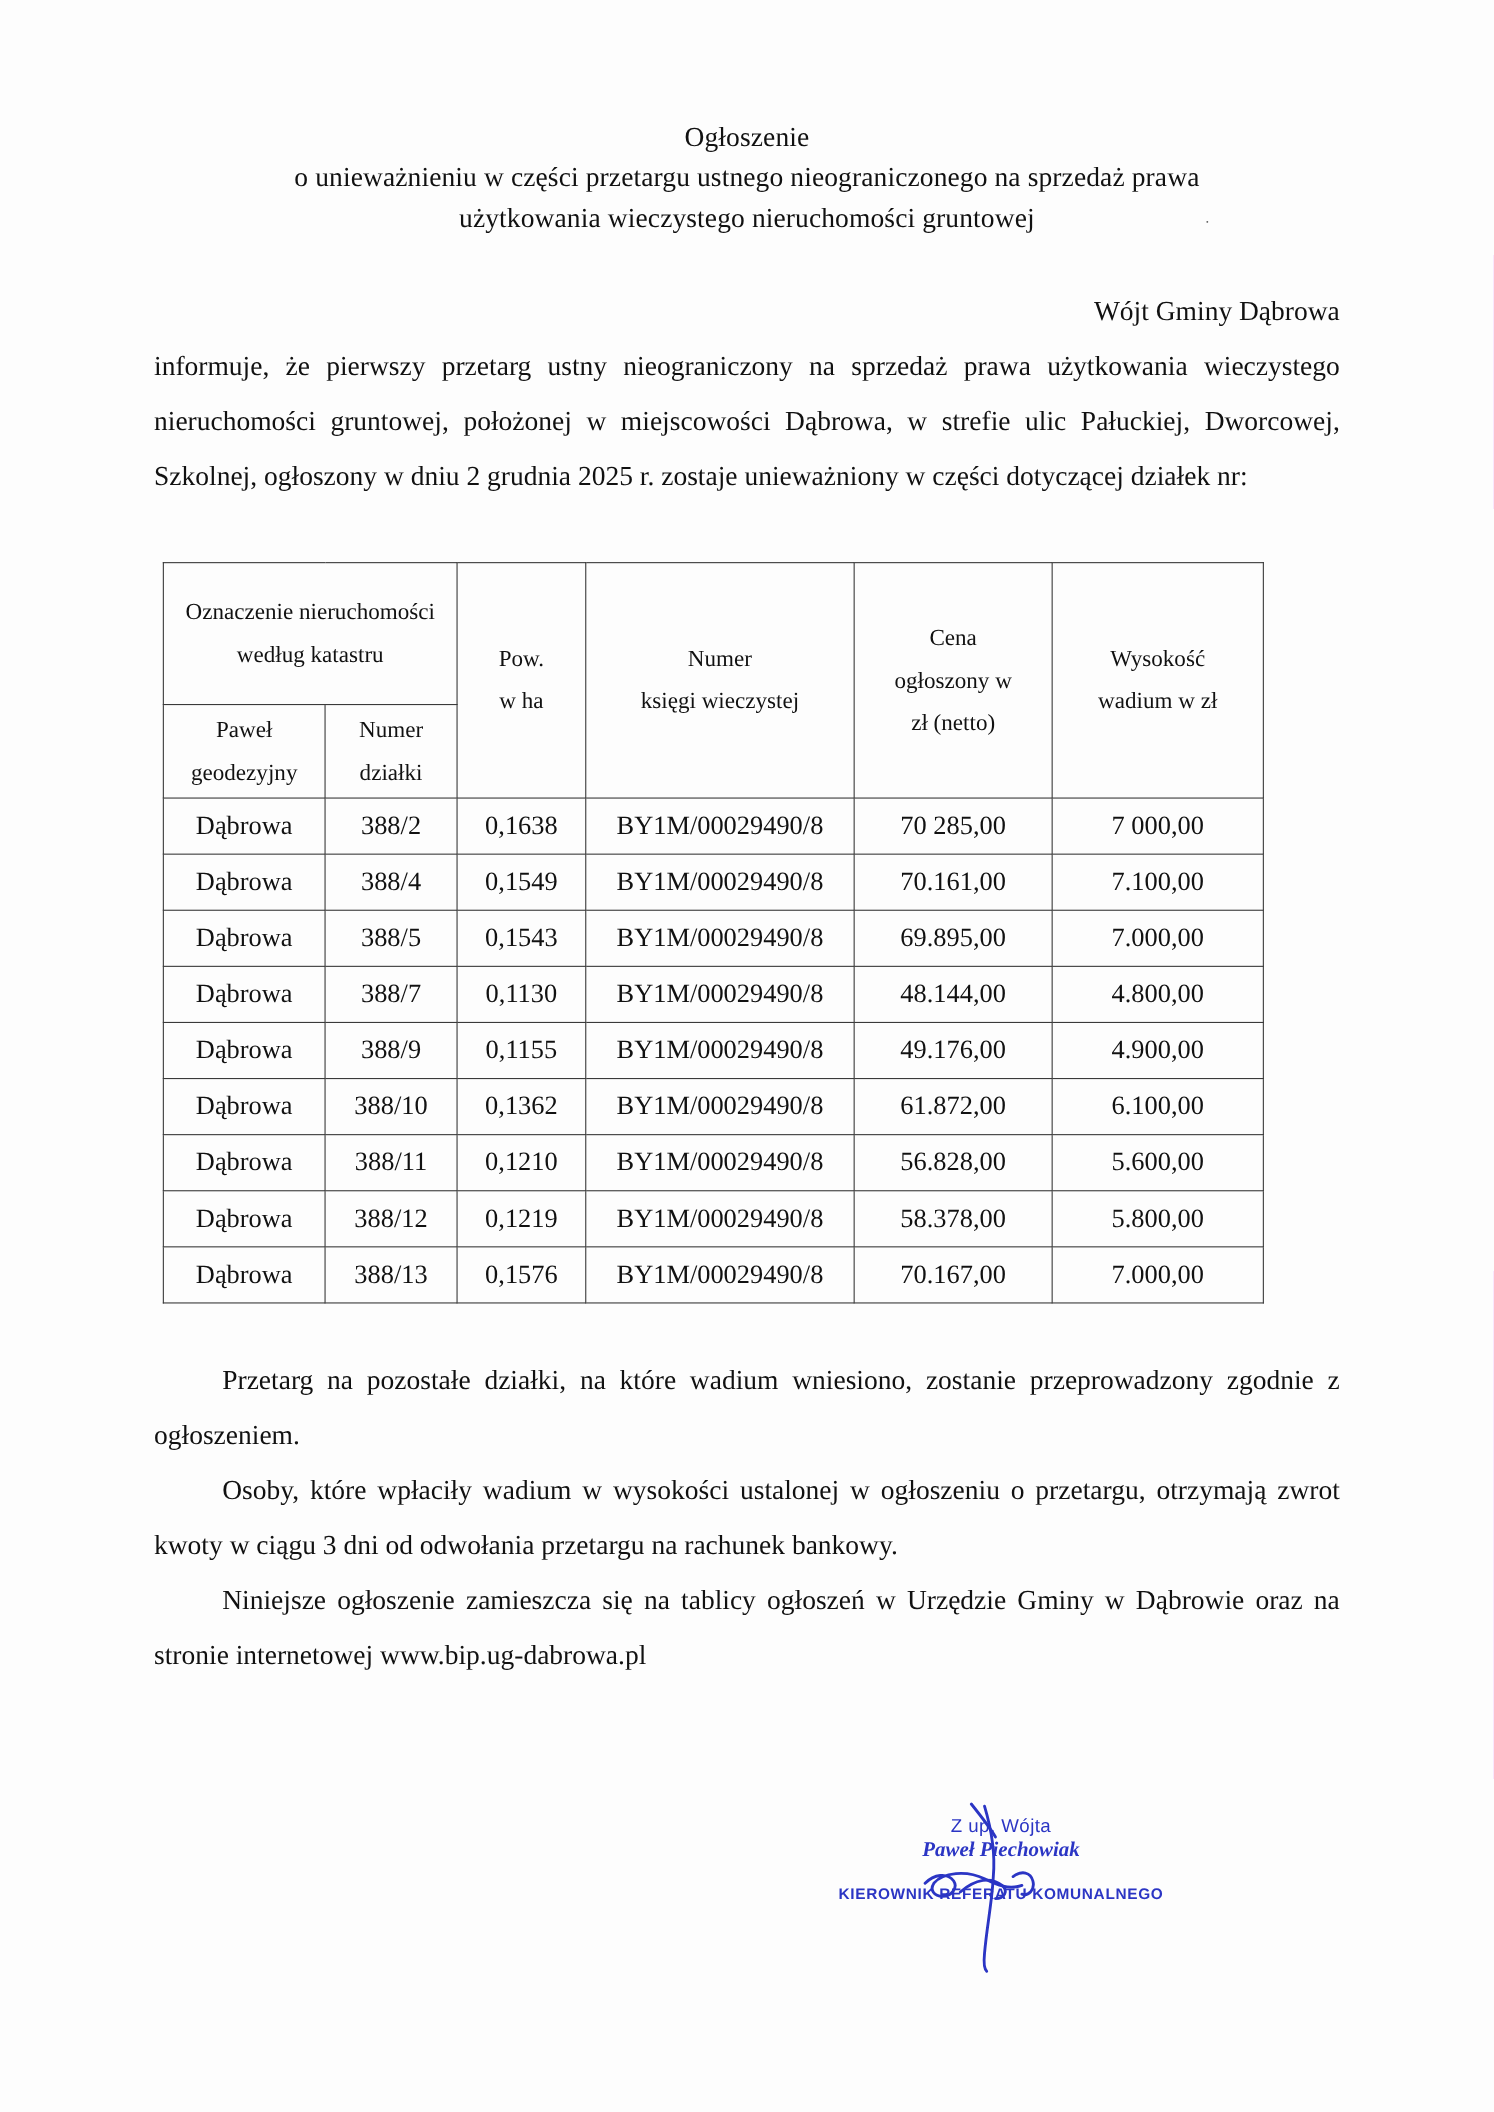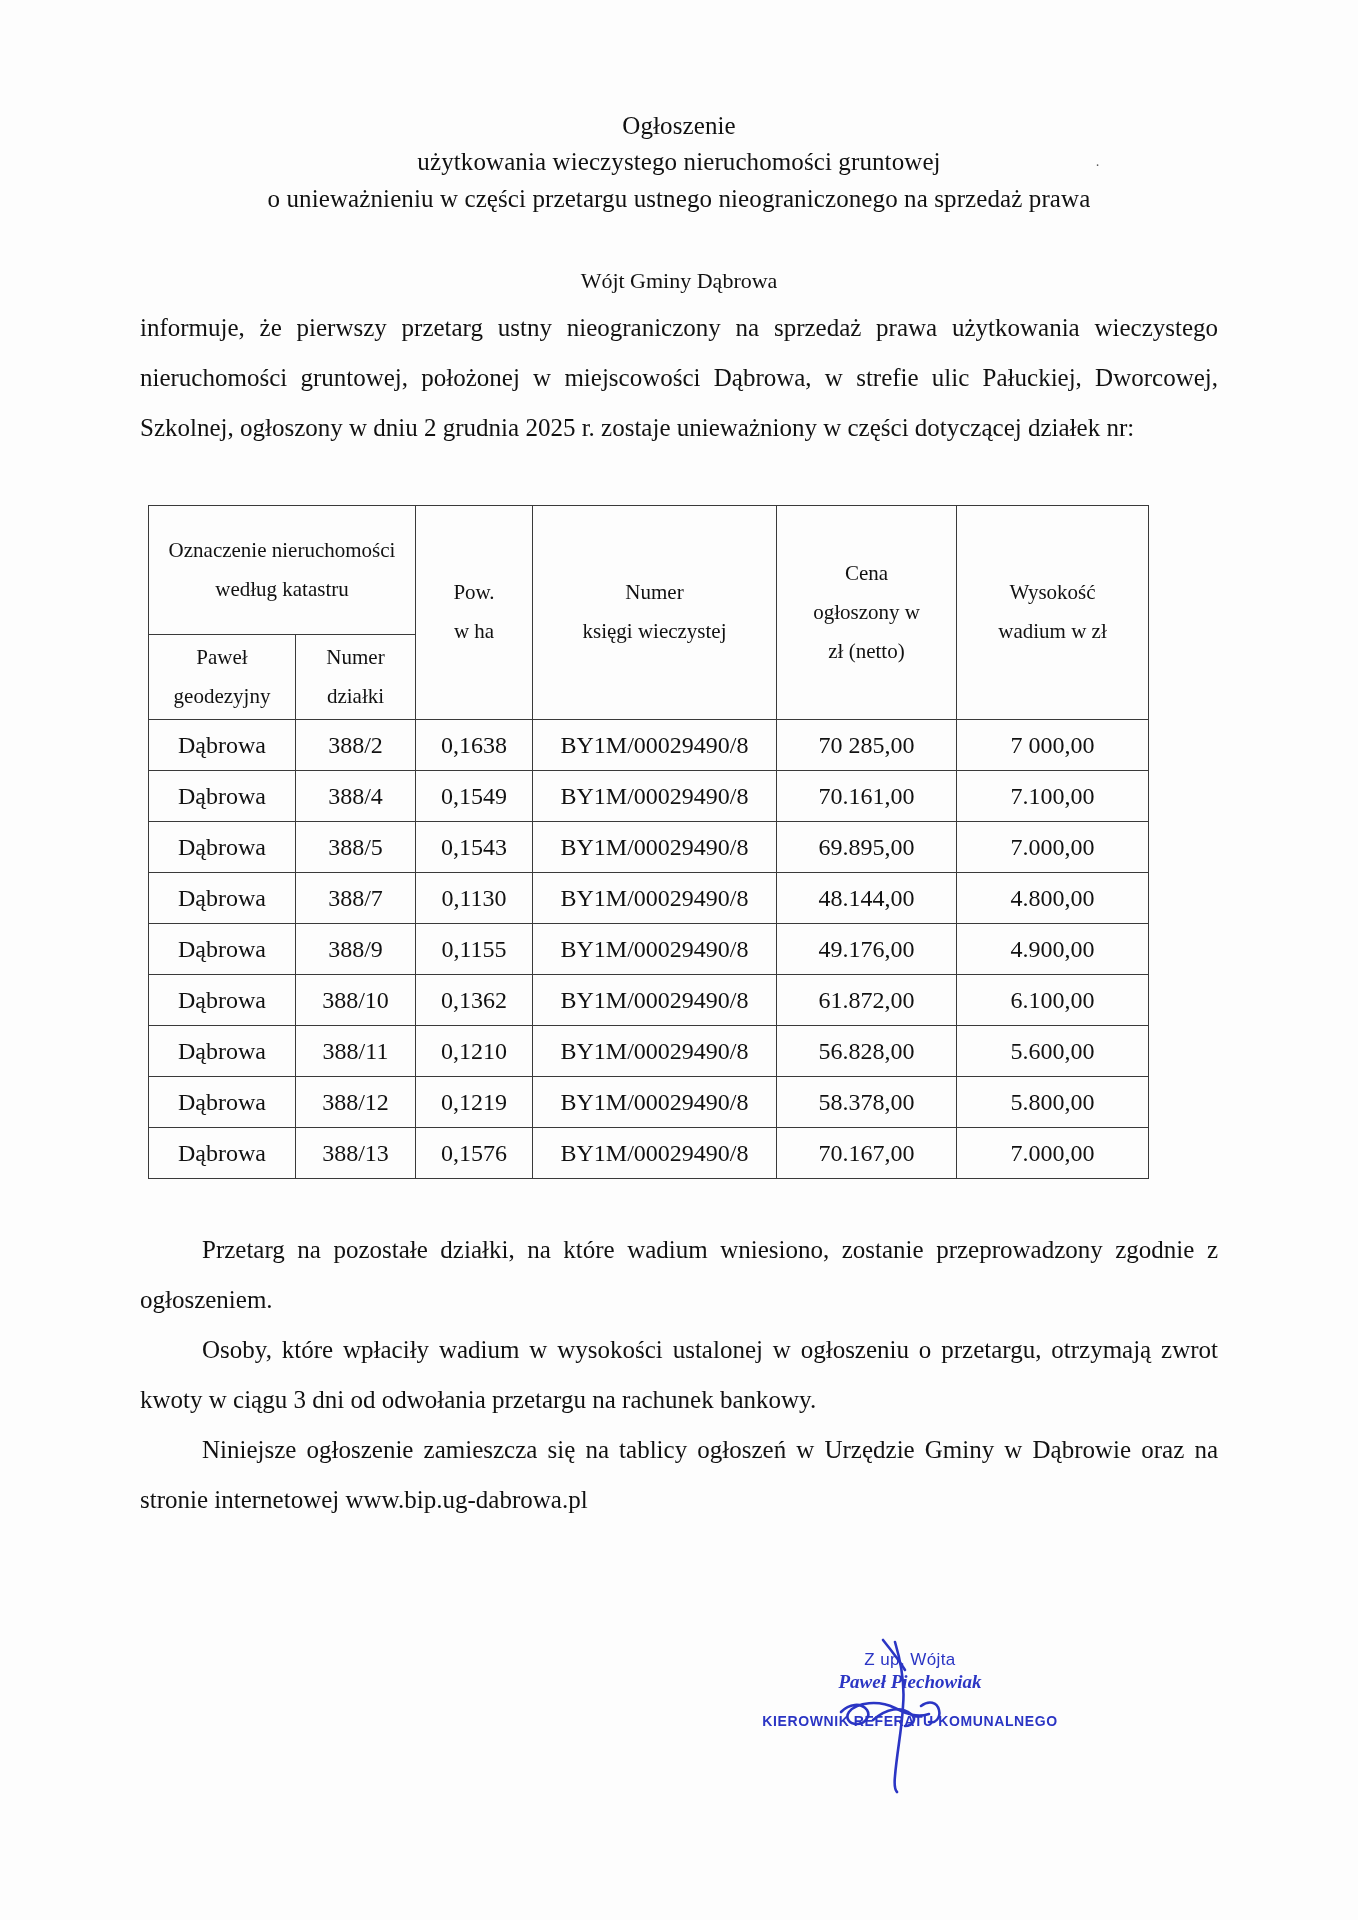--- a/index.html
+++ b/index.html
@@ -59,22 +59,22 @@
   
   .para {
     font-size: 25px;
     line-height: 2.0;
     text-align: justify;
     margin: 0;
   }
   .para.first-indent { text-indent: 62px; }
   .para-spacer-lg { height: 42px; }
   .centered-line {
-    text-align: center;
-    font-size: 22px;
+    text-align: right;
+    font-size: 25px;
     line-height: 2.0;
   }
 
   
   .table-wrap {
     margin-top: 52px;
     margin-left: 8px;
     width: 1000px;
   }
   table.grid {
@@ -162,25 +162,25 @@
 </head>
 <body>
 
 <div class="page">
   <div class="sheet"></div>
 
   <div class="content">
 
     <div class="title-block">
       <span class="tl title-line-1">Ogłoszenie</span>
+      <span class="tl title-line-2">o unieważnieniu w części przetargu ustnego nieograniczonego na sprzedaż prawa</span>
       <span class="tl title-line-3">
         <span>użytkowania wieczystego nieruchomości gruntowej</span>
         <span class="stray-mark">·</span>
       </span>
-      <span class="tl title-line-2">o unieważnieniu w części przetargu ustnego nieograniczonego na sprzedaż prawa</span>
     </div>
 
     <div class="para-spacer-lg"></div>
 
 
     <div class="centered-line">Wójt Gminy Dąbrowa</div>
 
     <p class="para">informuje, że   pierwszy przetarg ustny nieograniczony na sprzedaż prawa użytkowania wieczystego nieruchomości gruntowej, położonej w miejscowości Dąbrowa, w strefie ulic Pałuckiej, Dworcowej, Szkolnej, ogłoszony w dniu 2 grudnia 2025 r. zostaje unieważniony w części dotyczącej działek   nr:</p>
 
     <div class="table-wrap">

